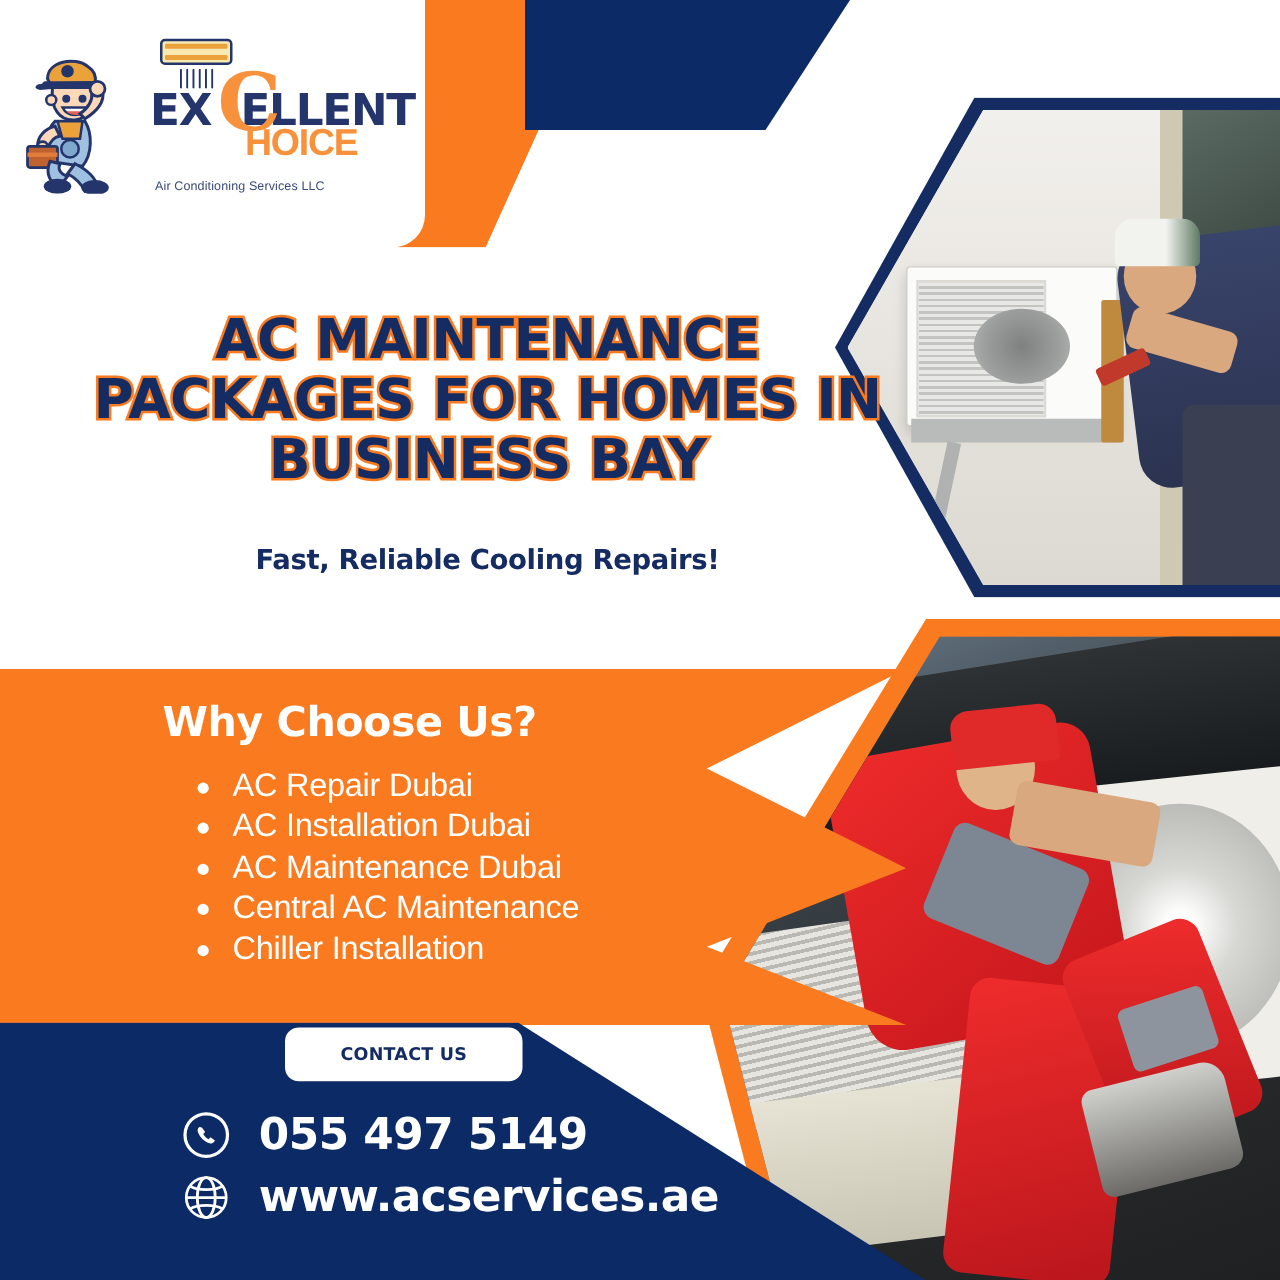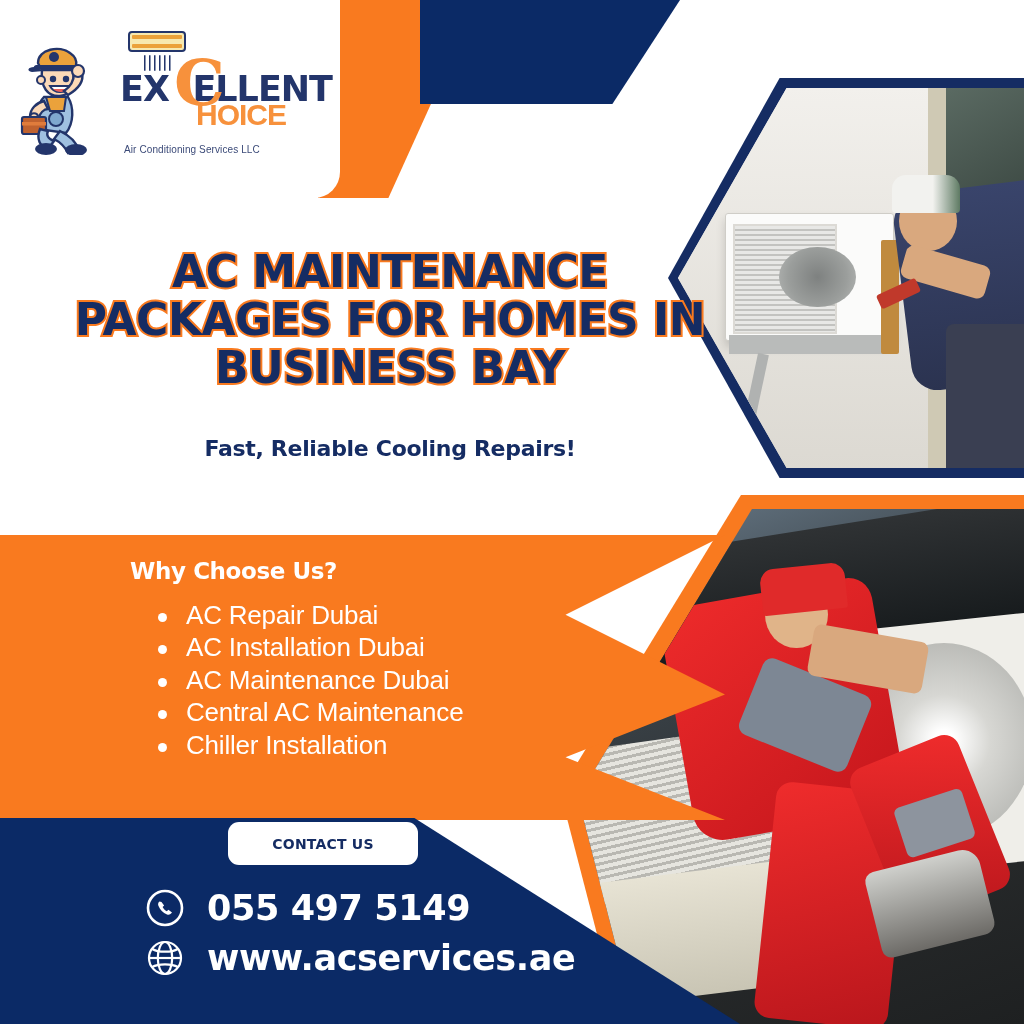--- a/index.html
+++ b/index.html
@@ -119,21 +119,21 @@
   #photo-bottom .head{position:absolute;left:42%;top:14%;width:14%;height:13%;border-radius:50%;background:#e0b489;}
   #photo-bottom .cap{position:absolute;left:41%;top:11%;width:19%;height:9%;border-radius:14px 14px 3px 3px;background:#e02a2a;transform:rotate(-6deg);}
   #photo-bottom .arm-up{position:absolute;left:52%;top:24%;width:26%;height:10%;background:#d9a87e;border-radius:8px;transform:rotate(10deg);}
   #photo-bottom .leg{position:absolute;left:42%;top:54%;width:30%;height:46%;background:linear-gradient(160deg,#ef2c2c,#b9161c);border-radius:16px;transform:rotate(6deg);}
   #photo-bottom .leg2{position:absolute;right:8%;top:46%;width:26%;height:32%;background:linear-gradient(200deg,#ef2c2c,#b9161c);border-radius:16px;transform:rotate(-22deg);}
   #photo-bottom .shoe{position:absolute;right:8%;top:68%;width:26%;height:17%;background:linear-gradient(180deg,#cfd0cc,#6c6a66);border-radius:10px 18px 12px 10px;transform:rotate(-14deg);}
   #photo-bottom .knee-pad{position:absolute;right:12%;top:56%;width:16%;height:10%;background:#8d949e;border-radius:6px;transform:rotate(-18deg);}
 
   
   #why-block{position:absolute;left:130px;top:558px;width:420px;z-index:5;color:#ffffff;}
-  #why-title{font-family:"DejaVu Sans",sans-serif;font-weight:bold;font-size:23px;margin:0 0 16px 0;letter-spacing:-0.4px;}
+  #why-title{font-family:"DejaVu Sans",sans-serif;font-weight:bold;font-size:33px;margin:0 0 16px 0;letter-spacing:-0.4px;}
   #benefit-list{list-style:none;margin:0;padding:0 0 0 28px;}
   #benefit-list li{position:relative;font-size:26px;line-height:1.21;margin:0 0 1px 0;padding-left:28px;letter-spacing:-0.2px;}
   #benefit-list li::before{content:"";position:absolute;left:0;top:13px;width:9px;height:9px;border-radius:50%;background:#ffffff;}
 
   
   #contact-button{
     position:absolute;left:228px;top:822px;width:190px;height:43px;background:#ffffff;
     border-radius:11px;z-index:6;display:flex;align-items:center;justify-content:center;
     font-family:"DejaVu Sans",sans-serif;font-weight:bold;font-size:14px;color:#152C63;letter-spacing:0.2px;
   }

